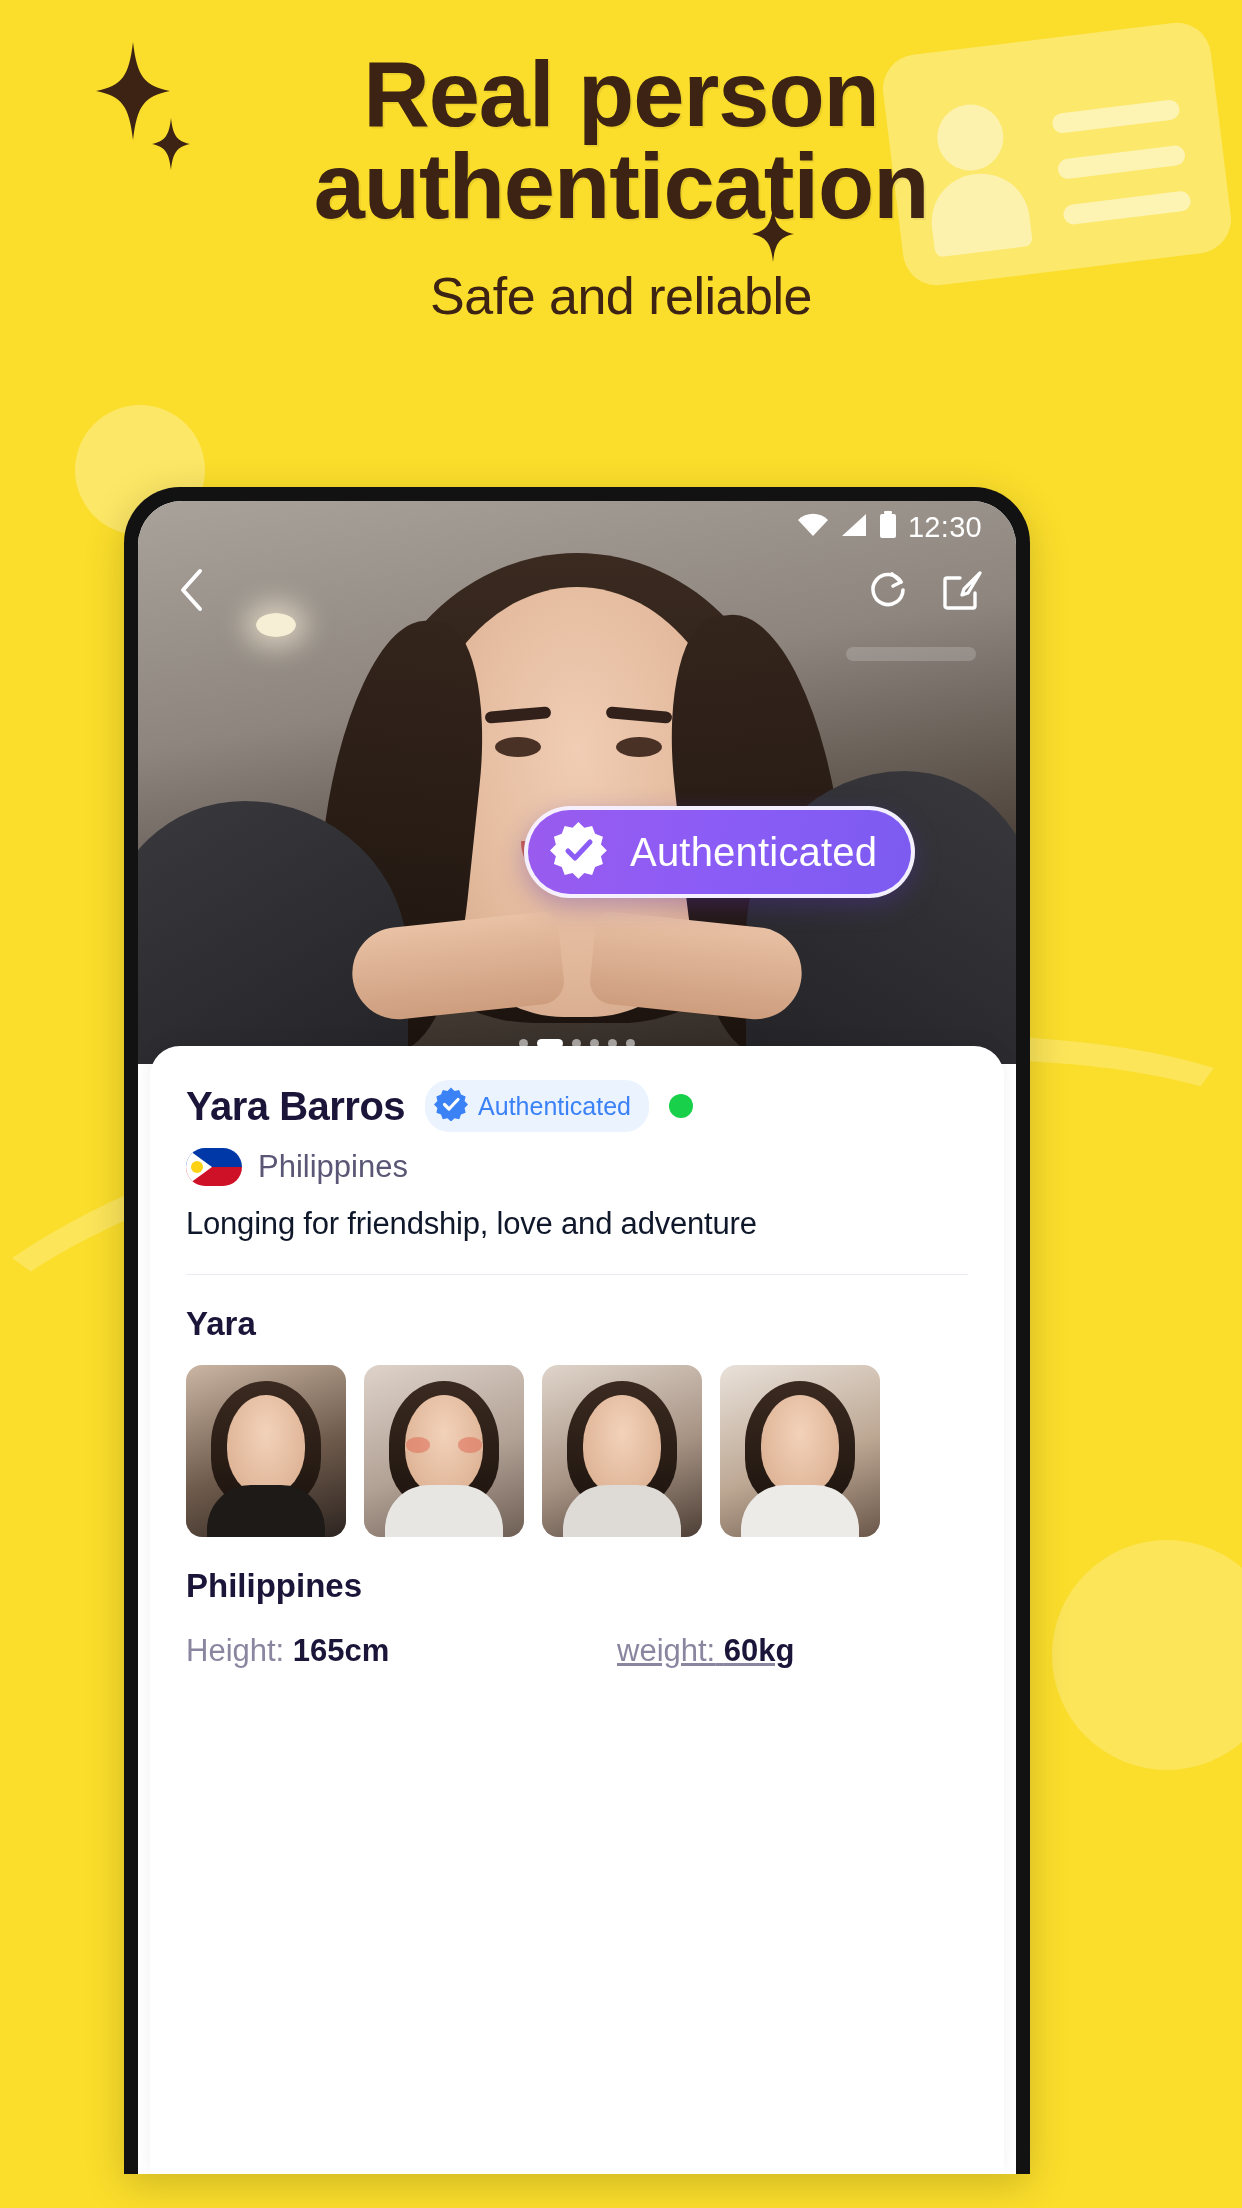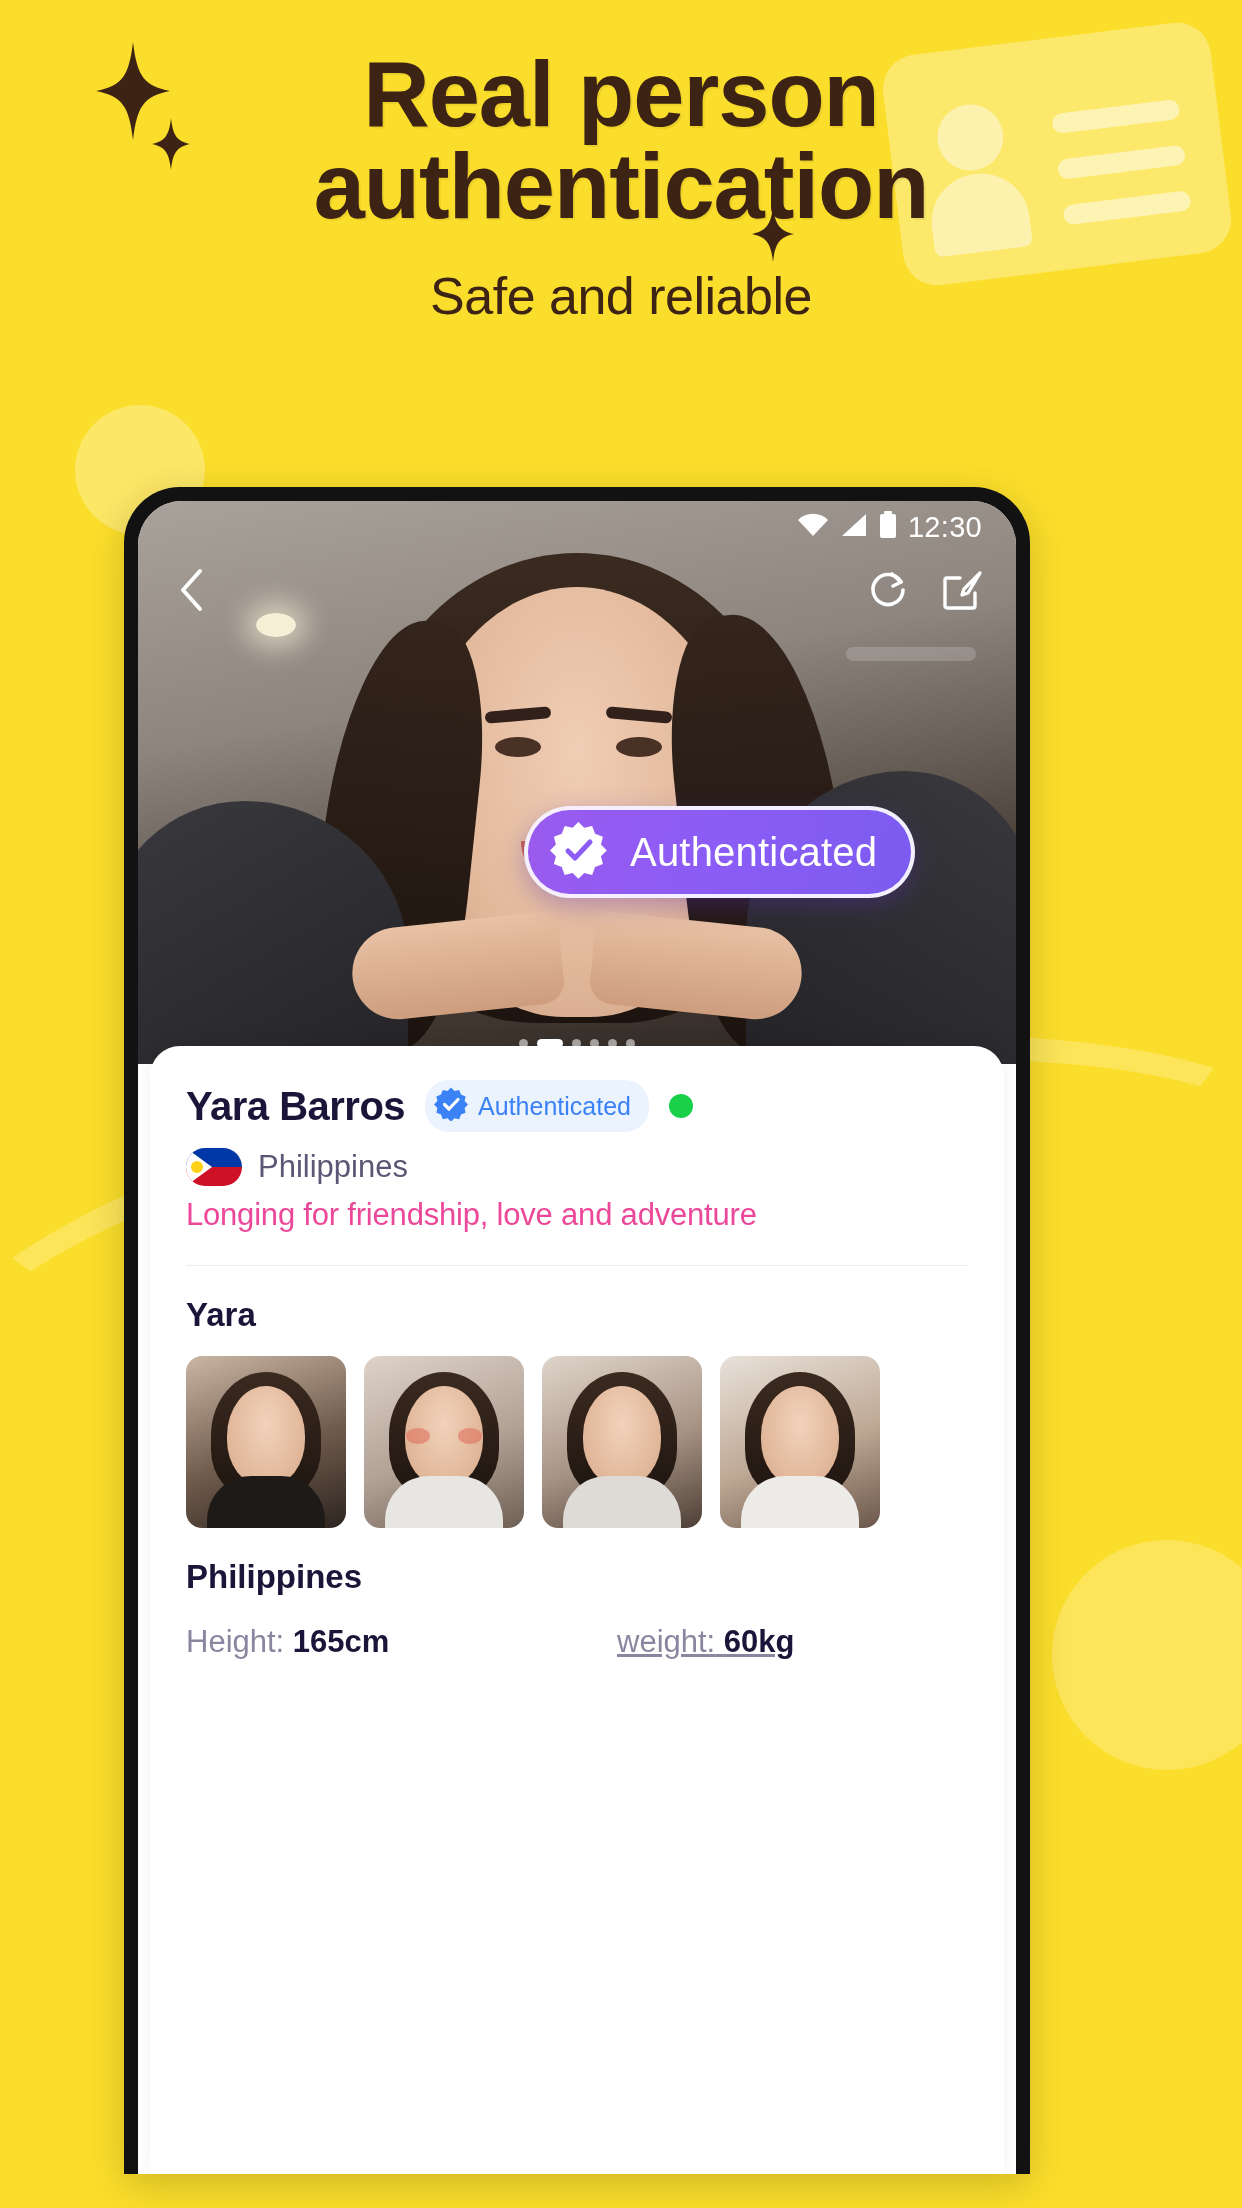--- a/index.html
+++ b/index.html
@@ -240,21 +240,21 @@
     position:absolute; left:0; top:0; width:0; height:0;
     border-top:19px solid transparent; border-bottom:19px solid transparent;
     border-left:26px solid #ffffff;
   }
   .flag .sun {
     position:absolute; left:5px; top:13px; width:12px; height:12px;
     border-radius:50%; background:#FCD116;
   }
   .country-txt { font-size:31px; color:#5A5675; }
 
-  .bio { margin-top:11px; font-size:31px; color:#ec4899; letter-spacing:-0.2px; }
+  .bio { margin-top:20px; font-size:31px; color:#0f172a; letter-spacing:-0.2px; }
 
   .divider { height:1px; background:#ECEAF3; margin:32px 0 0 0; }
 
   .sec-title { font-size:33px; font-weight:bold; color:#1B1539; margin-top:30px; }
 
   .photos { display:flex; gap:18px; margin-top:22px; }
   .thumb {
     width:160px; height:172px; border-radius:16px; flex:none; overflow:hidden;
     position:relative;
   }

